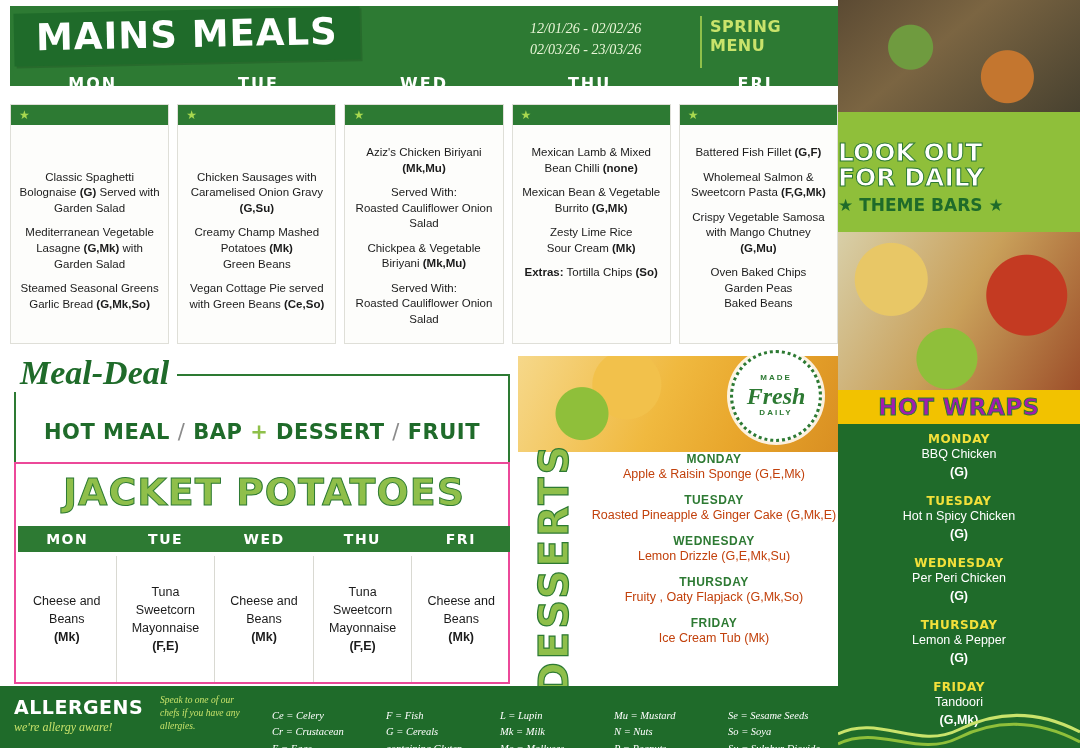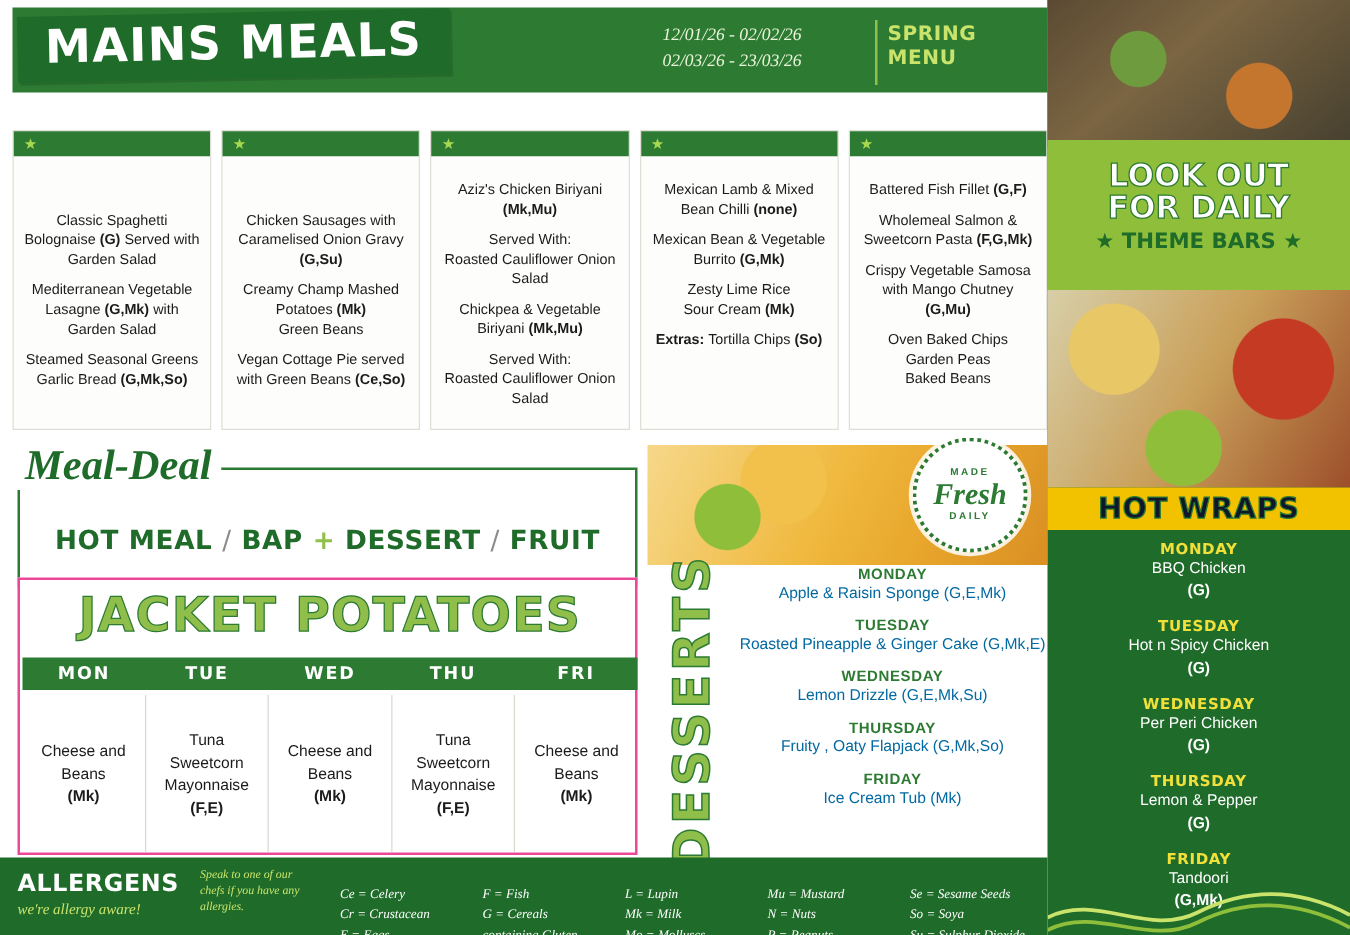--- a/index.html
+++ b/index.html
@@ -13,21 +13,21 @@
   .page { position: relative; width: 1080px; height: 748px; background:#fff; }
 
   
   .left-col {
     position: absolute; left: 0; top: 0; width: 838px; height: 748px;
     background: #ffffff;
   }
 
   
   .top-banner {
-    position: absolute; left: 10px; top: 6px; width: 828px; height: 68px;
+    position: absolute; left: 10px; top: 6px; width: 828px; height: 80px;
     background: #2d7a33;
   }
   .mains-title-box {
     position: absolute; left: 14px; top: 10px;
     background: #1f6b2a;
     padding: 6px 22px 8px 22px;
     transform: rotate(-1.2deg);
     box-shadow: 2px 2px 0 rgba(0,0,0,0.12);
   }
   .mains-title {
@@ -186,21 +186,21 @@
     white-space: nowrap;
   }
   .dessert-list {
     position: absolute; left: 72px; top: 96px; width: 248px;
     text-align: center;
   }
   .dessert-item { margin-bottom: 10px; }
   .dessert-day {
     font-weight: bold; font-size: 12px; color: #2d7a33; letter-spacing: 0.5px;
   }
-  .dessert-name { font-size: 12.5px; color: #0369a1; line-height: 1.35; }
+  .dessert-name { font-size: 12.5px; color: #c2410c; line-height: 1.35; }
 
   
   .allergens {
     position: absolute; left: 0; bottom: 0; width: 838px; height: 62px;
     background: #1f6b2a; color: #ffffff;
   }
   .allergens-title {
     position: absolute; left: 14px; top: 10px;
     font-family: "DejaVu Sans", sans-serif; font-weight: bold;
     font-size: 19px; color: #ffffff; letter-spacing: 0.5px;
@@ -230,21 +230,21 @@
   }
   .r-photo-top {
     position: absolute; left: 0; top: 0; width: 242px; height: 118px;
     background:
       radial-gradient(circle at 30% 40%, #6f9b3f 0 22px, transparent 23px),
       radial-gradient(circle at 70% 65%, #c4762f 0 26px, transparent 27px),
       linear-gradient(140deg, #5b4a33 0%, #7b6542 40%, #46402f 100%);
   }
   .lookout {
     position: absolute; left: 0; top: 112px; width: 242px; height: 120px;
-    background: #8fbf3a; text-align: center; padding-top: 16px;
+    background: #8fbf3a; padding-top: 28px;
   }
   .lookout .l1 {
     font-family: "DejaVu Sans", sans-serif; font-weight: bold;
     font-size: 25px; color: #ffffff; line-height: 1.0;
     -webkit-text-stroke: 1px #2d7a33;
   }
   .lookout .l2 {
     font-family: "DejaVu Sans", sans-serif; font-weight: bold;
     font-size: 25px; color: #ffffff; line-height: 1.05;
     -webkit-text-stroke: 1px #2d7a33;
@@ -266,21 +266,21 @@
       radial-gradient(circle at 45% 80%, #8fbf3a 0 30px, transparent 31px),
       linear-gradient(120deg, #d8cfa8 0%, #c9a05a 50%, #9d4f2a 100%);
   }
   .hotwraps-band {
     position: absolute; left: 0; top: 390px; width: 242px; height: 34px;
     background: #f2c200;
     display: flex; align-items: center; justify-content: center;
   }
   .hotwraps-band span {
     font-family: "DejaVu Sans", sans-serif; font-weight: bold;
-    font-size: 23px; color: #0f172a; letter-spacing: 0.5px;
+    font-size: 23px; color: #a21caf; letter-spacing: 0.5px;
     -webkit-text-stroke: 1px #2d7a33;
   }
   .wrap-list {
     position: absolute; left: 0; top: 432px; width: 242px;
     text-align: center;
   }
   .wrap-item { margin-bottom: 13px; }
   .wrap-day {
     font-family: "DejaVu Sans", sans-serif; font-weight: bold;
     font-size: 12px; color: #f2e03a; letter-spacing: 0.5px;

